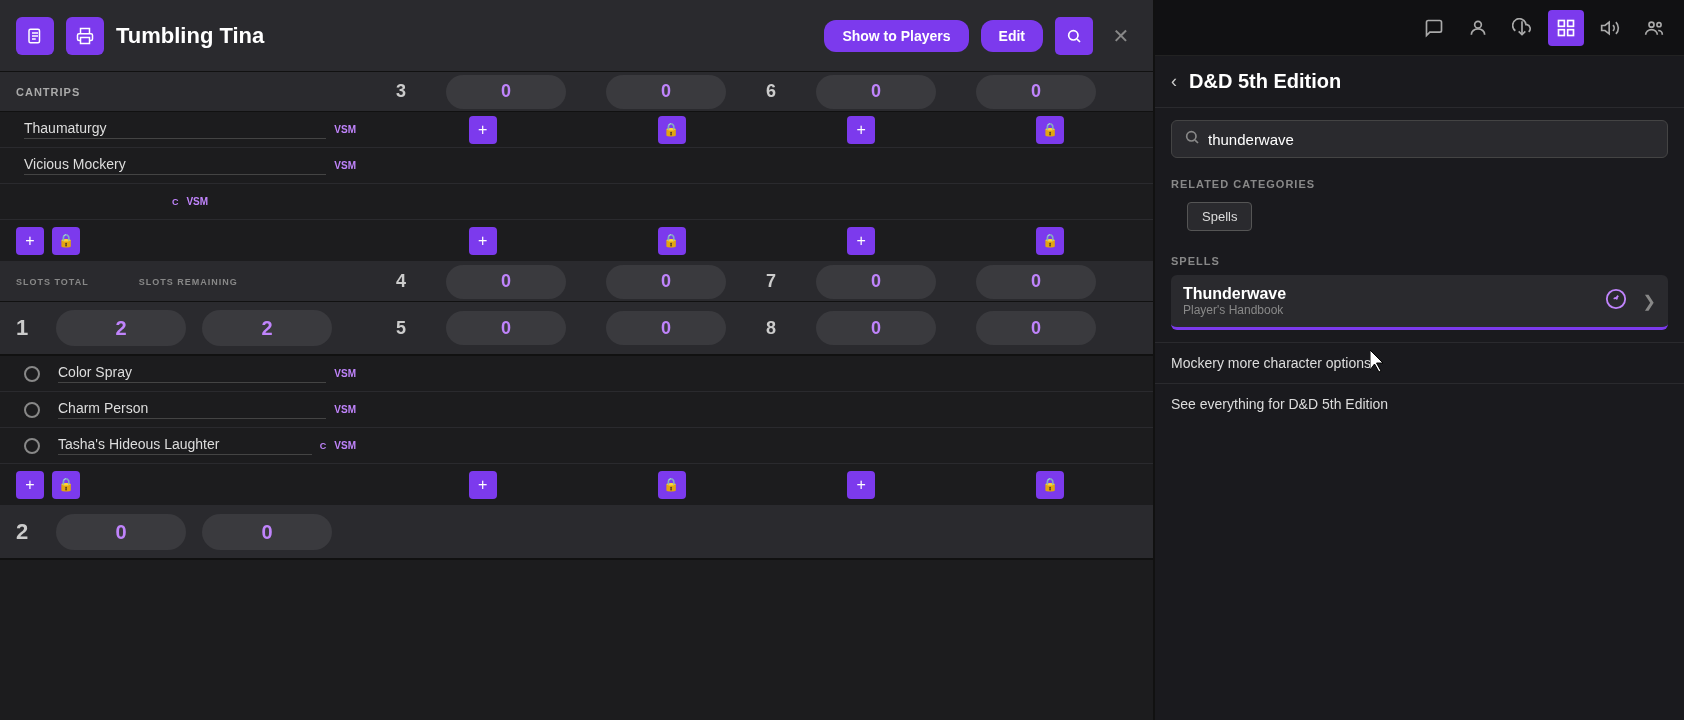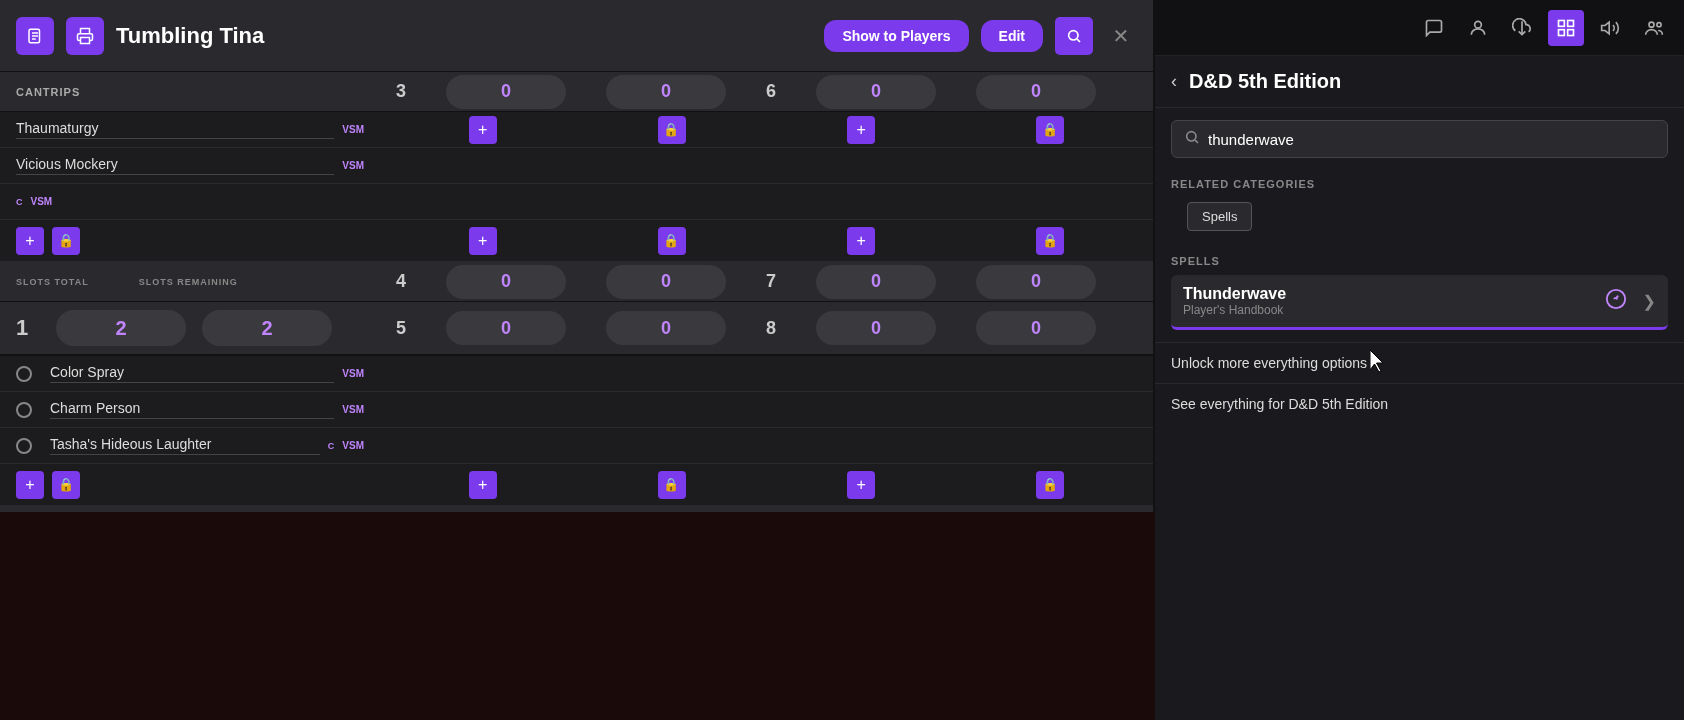--- a/index.html
+++ b/index.html
@@ -8,21 +8,21 @@
       font-family: 'Segoe UI', Arial, sans-serif;
       width: 1684px;
       height: 720px;
       overflow: hidden;
       display: flex;
     }
 
     
     .character-panel {
       width: 1155px;
-      height: 512px;
+      height: 720px;
       background: #1c1c1e;
       display: flex;
       flex-direction: column;
       border-right: 2px solid #111;
       overflow: hidden;
     }
 
     .char-header {
       background: #2a2a2e;
       display: flex;
@@ -409,23 +409,24 @@
     .spell-row-main {
       display: grid;
       grid-template-columns: 380px 1fr;
       border-bottom: 1px solid #2a2a2e;
       min-height: 36px;
     }
 
     .srm-left {
       display: flex;
       align-items: center;
-      padding: 6px 16px;
+      padding: 6px 24px;
       gap: 8px;
       background: #1c1c1e;
+      justify-content: center;
     }
 
     .srm-right {
       display: flex;
       align-items: center;
       justify-content: space-around;
       padding: 0 8px;
       background: #1c1c1e;
     }
 
@@ -786,21 +787,21 @@
         <svg width="22" height="22" viewBox="0 0 24 24" fill="none" stroke="#c084fc" stroke-width="2">
             <path d="M12 22C6.48 22 2 17.52 2 12S6.48 2 12 2s10 4.48 10 10-4.48 10-10 10z"></path>
             <path d="M14.5 8.5c-1.5 1-2 2.5-1.5 4"></path>
             <path d="M9.5 11c1 .5 2 .3 3-.5"></path>
           </svg>
       </span>
       <span class="spell-result-expand">❯</span>
     </div>
 
     <div class="sidebar-footer-links">
-      <div class="footer-link">Unlock more everything options</div>
+      <div class="footer-link">Mockery more character options</div>
       <div class="footer-link">See everything for D&amp;D 5th Edition</div>
     </div>
 
   </div>
 
   <svg class="mouse-cursor" xmlns="http://www.w3.org/2000/svg" viewBox="0 0 20 24">
     <path d="M0 0 L0 20 L4.5 14 L9 22 L11 21 L6.5 13 L13 13 Z" fill="white" stroke="black" stroke-width="1"></path>
   </svg>
 
 </div>

